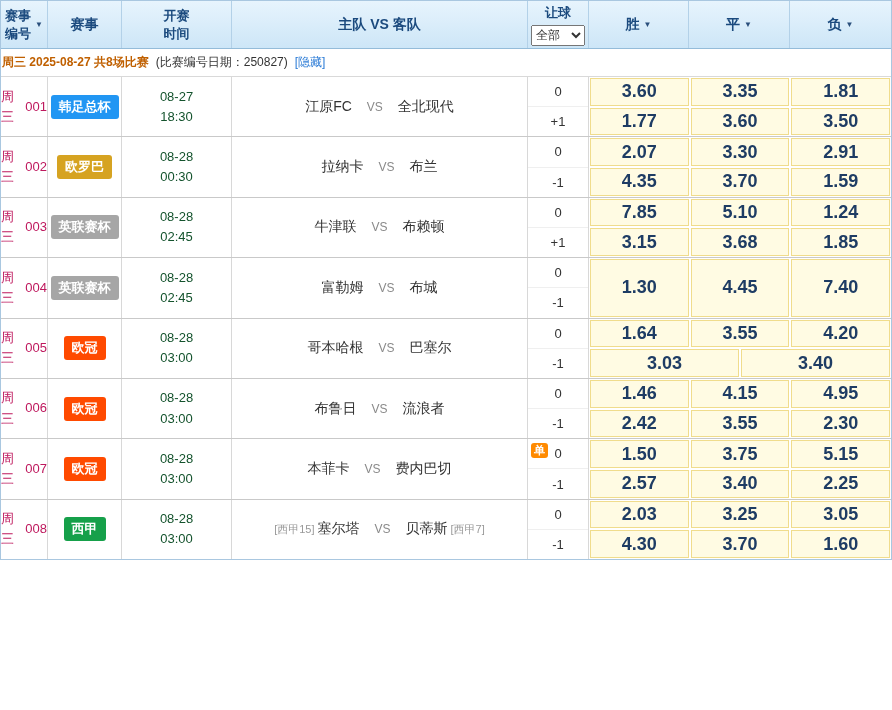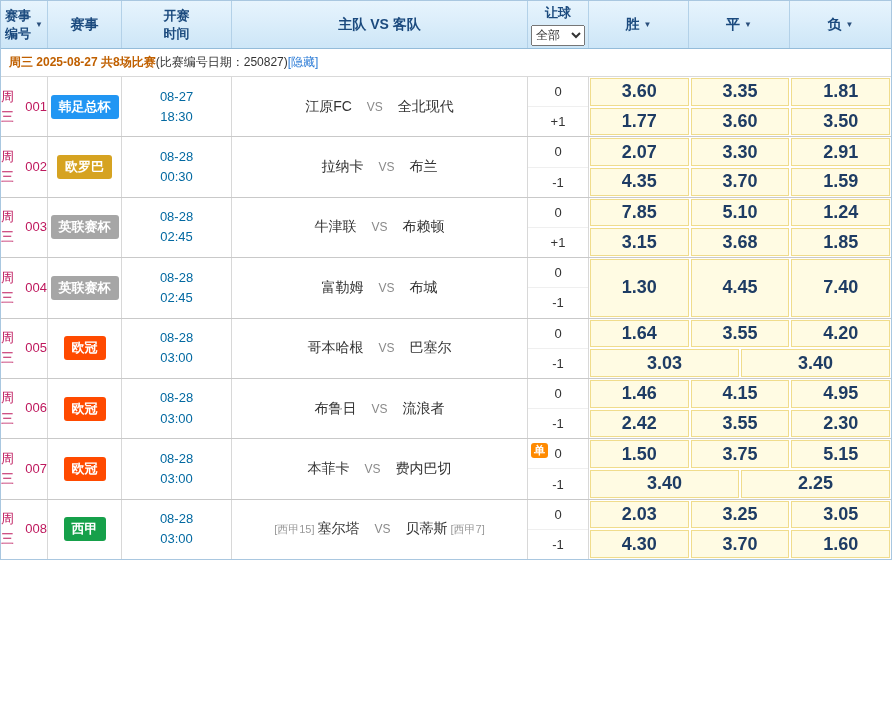--- a/index.html
+++ b/index.html
@@ -14,34 +14,34 @@
   .hcell { display:flex; align-items:center; justify-content:center; border-right:1px solid #b3d1e8;
     color:#1b4a7e; font-size:14px; font-weight:bold; gap:4px; }
   .hcell:last-child { border-right:none; }
   .two-line { display:flex; flex-direction:column; line-height:1.35; font-size:13px; text-align:center; }
   .arrow { font-size:8px; color:#2a4f7c; }
   .hcell-handicap { flex-direction:column; gap:3px; }
   .hcell-handicap .hlabel { font-size:13px; }
   .handicap-select { width:54px; height:21px; font-size:12px; color:#333; }
 
   
-  .subheader { flex:0 0 28px; display:flex; align-items:center; padding-left:8px; font-size:12px;
+  .subheader { flex:0 0 28px; display:flex; align-items:center; padding-left:1px; gap:7px; font-size:12px;
     background:#fff; border-bottom:1px solid #d9d9d9; }
   .sub-orange { color:#c06000; font-weight:bold; }
   .sub-dark { color:#333; }
   .sub-link { color:#2b7bd6; cursor:pointer; text-decoration:none; }
 
   
   .table-body { flex:1; display:flex; flex-direction:column; }
   .match-row { flex:1; display:grid; grid-template-columns:47px 74px 110px 296px 61px 1fr; border-bottom:1px solid #c9c9c9; background:#fff; }
   .match-row:last-child { border-bottom:none; }
   .cell { display:flex; align-items:center; justify-content:center; border-right:1px solid #d8d8d8; overflow:hidden; }
   .col-id { flex-direction:row; font-size:13px; color:#be185d; line-height:1.55; }
   .badge { color:#fff; font-size:13px; font-weight:bold; padding:3px 8px; border-radius:3px; white-space:nowrap; }
-  .col-time { flex-direction:column; font-size:13px; color:#0369a1; line-height:1.55; }
+  .col-time { flex-direction:column; font-size:13px; color:#14532d; line-height:1.55; }
   .col-teams { font-size:14px; color:#333; }
   .vs { color:#8a8a8a; font-size:12px; margin:0 15px; }
   .team-tag { color:#999; font-size:11px; margin:0 3px; }
   .team-tag:empty { display:none; }
   .col-handicap { flex-direction:column; align-items:stretch; }
   .handicap-line { flex:1; display:flex; align-items:center; justify-content:center; font-size:13px; color:#333; position:relative; }
   .handicap-line.top { border-bottom:1px solid #efefef; }
   .dan { position:absolute; left:3px; top:4px; background:#ff8a00; color:#fff; font-size:11px; line-height:1;
     padding:2px 3px; border-radius:3px; font-weight:bold; }
   .col-odds { flex-direction:column; align-items:stretch; border-right:none; }
@@ -375,20 +375,21 @@
         <span>-1</span>
       </div>
     </div>
     <div class="cell col-odds">
       <div class="odds-line">
         <div class="odds-box">1.50</div>
         <div class="odds-box">3.75</div>
         <div class="odds-box">5.15</div>
       </div>
       <div class="odds-line">
+        <div class="odds-box">2.57</div>
         <div class="odds-box">3.40</div>
         <div class="odds-box">2.25</div>
       </div>
     </div>
   </div>
 
   <div class="match-row">
     <div class="cell col-id">
       <div>周三</div>
       <div>008</div>

